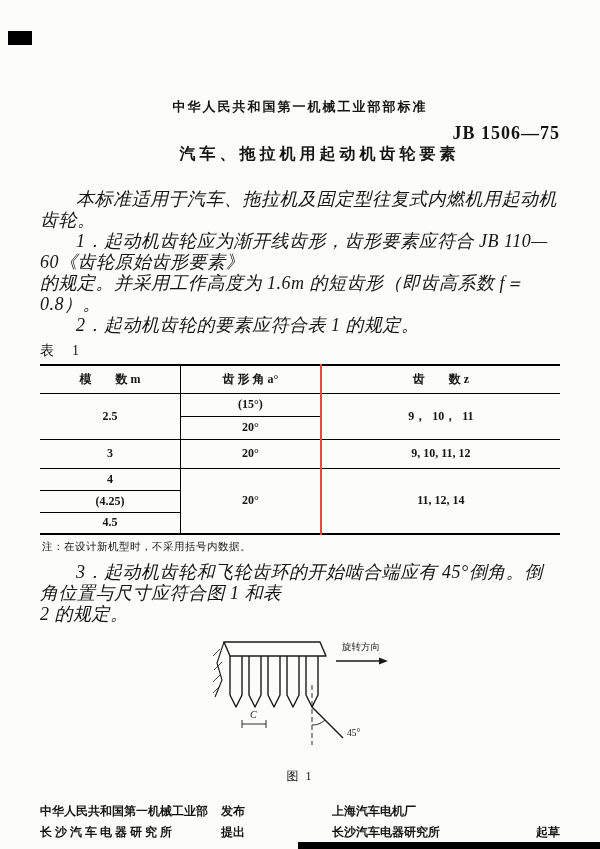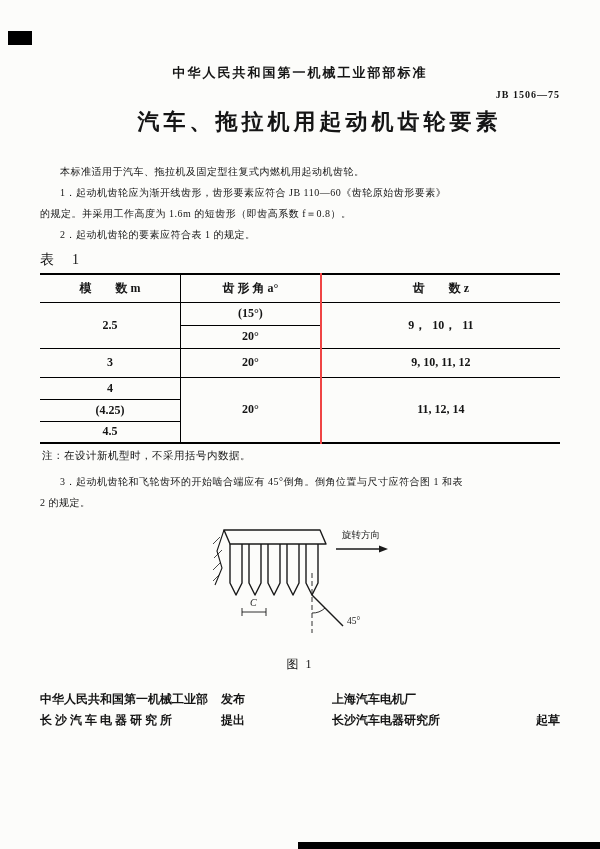--- a/index.html
+++ b/index.html
@@ -15,45 +15,44 @@
     color: #151515;
     overflow: hidden;
   }
 
   
   .artifact { position: absolute; background: #000; }
   .artifact-tl { left: 8px; top: 31px; width: 24px; height: 14px; }
   .artifact-bottom { left: 298px; bottom: 0; width: 302px; height: 7px; }
 
   .header-org {
-    padding-top: 64px;
+    padding-top: 98px;
     text-align: center;
     font-weight: bold;
     font-size: 13px;
     letter-spacing: 2px;
   }
   .doc-number {
     text-align: right;
     margin: 7px 40px 0 0;
     font-weight: bold;
-    font-size: 10px;
+    font-size: 18px;
     letter-spacing: 1px;
   }
   .doc-title {
     text-align: center;
     font-weight: bold;
-    font-size: 22px;
+    font-size: 16px;
     letter-spacing: 4px;
-    margin-top: 7px;
     padding-left: 39px;
   }
 
   .content { margin: 0 40px; }
 
-  .para { font-size: 10px; line-height: 21px; letter-spacing: 0.5px; }
+  .para { font-size: 18px; line-height: 21px; letter-spacing: 0.5px; font-style: italic; }
   .indent { text-indent: 2em; }
   .first-para { margin-top: 24px; }
 
   .table-label {
     font-size: 14px;
     margin: 6px 0 4px 0;
     letter-spacing: 2px;
   }
 
   .spec-table {

